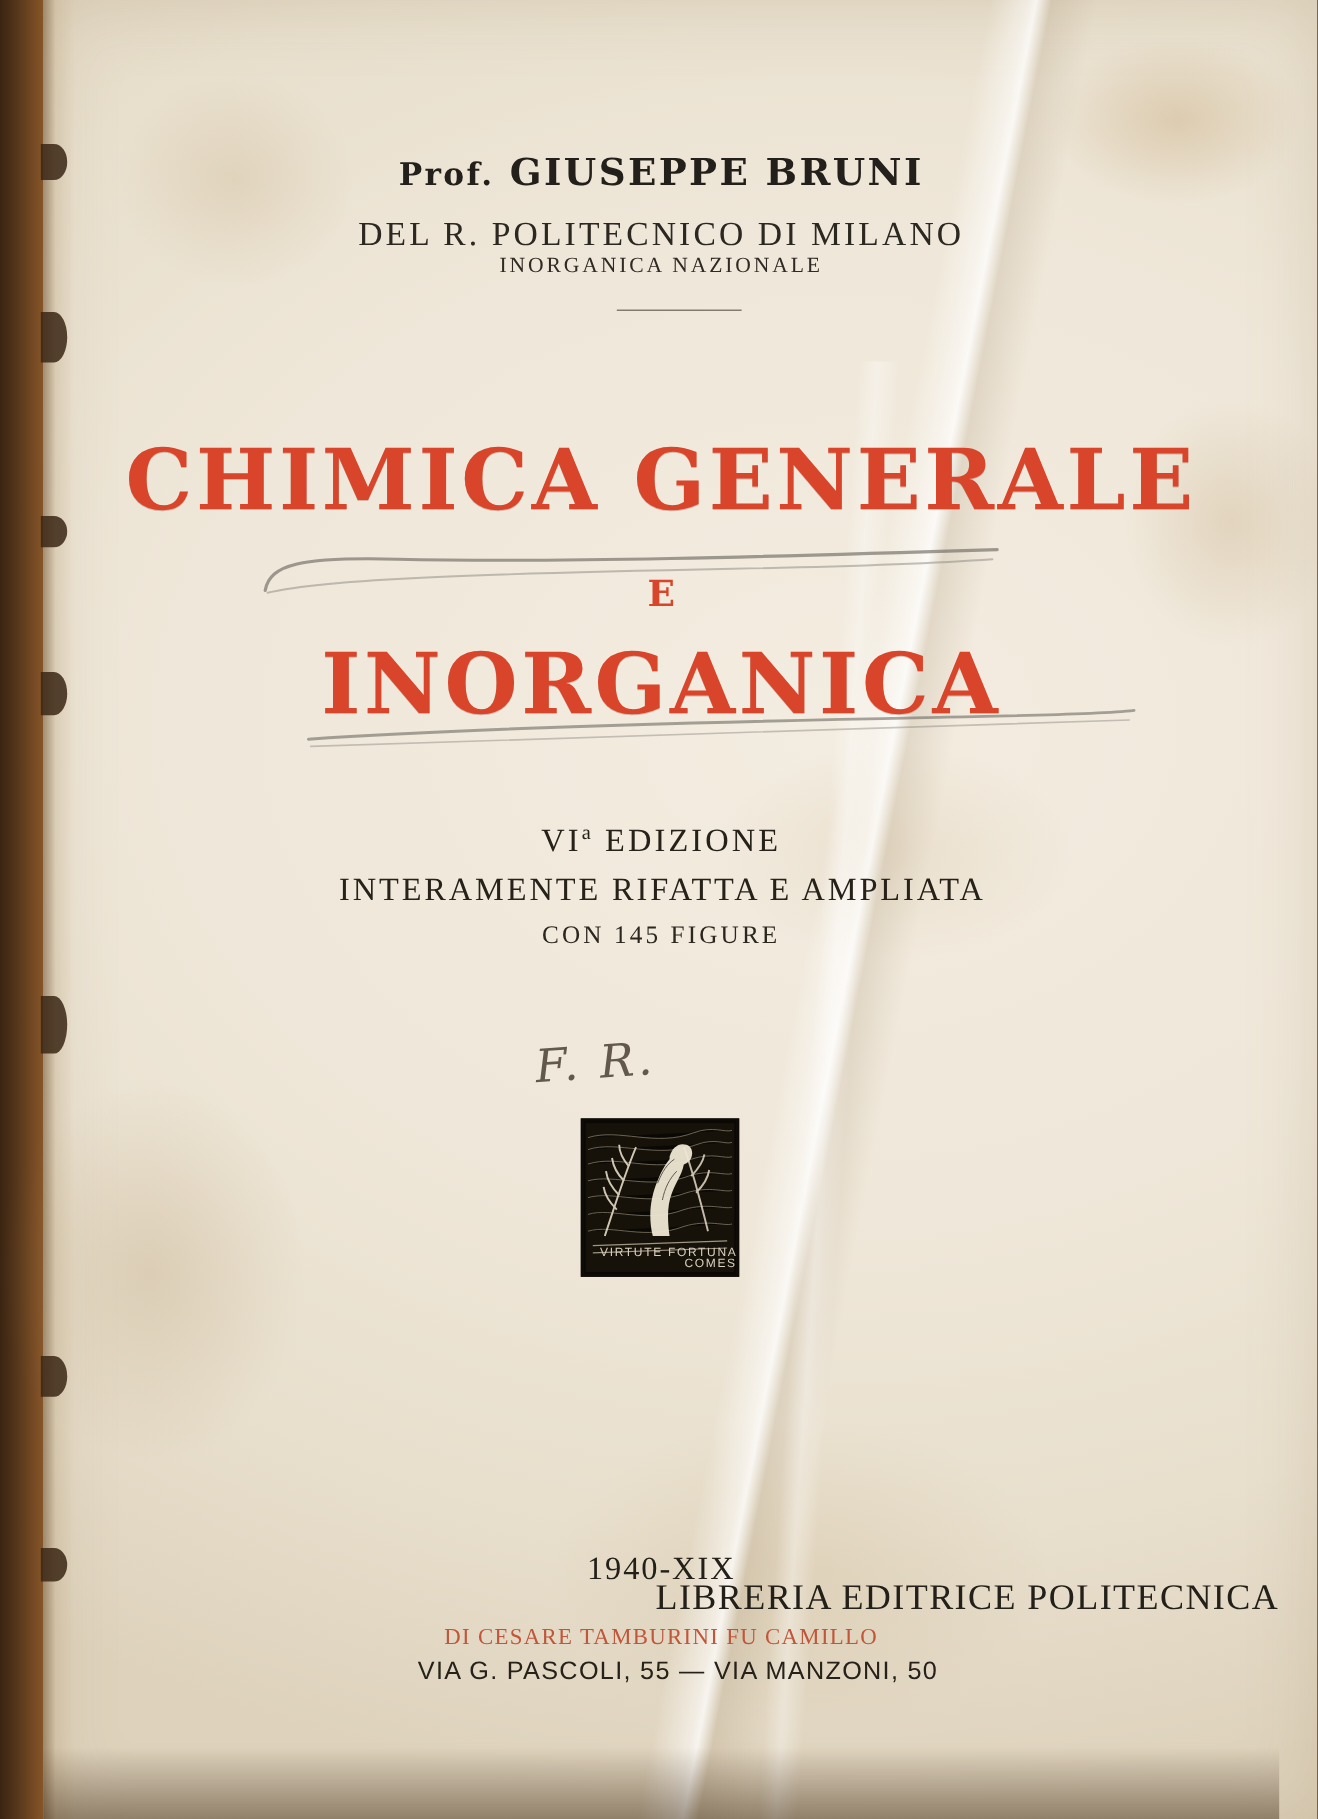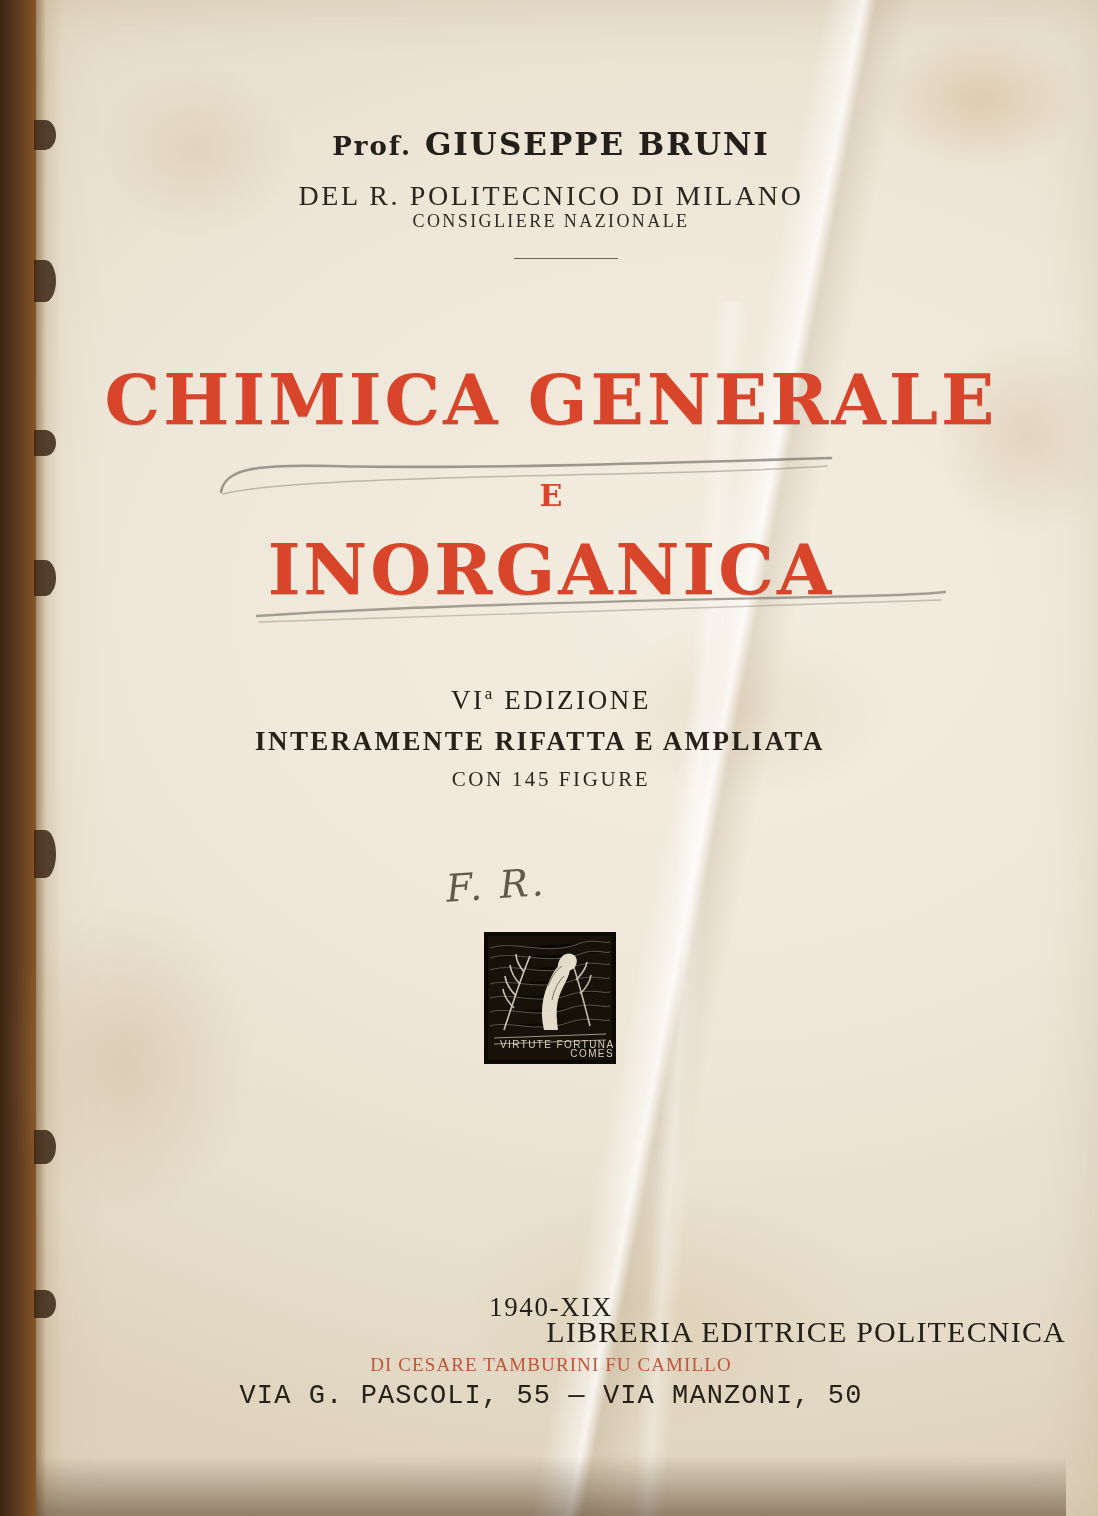--- a/index.html
+++ b/index.html
@@ -200,26 +200,25 @@
     position: absolute;
     top: 684px; left: 0; width: 1030px;
     font-family: "Liberation Serif", serif;
     font-size: 27px;
     letter-spacing: 2.6px;
     color: #262119;
   }
   .ed-line1 .sup { font-size: 17px; vertical-align: super; }
   .ed-line2 {
     position: absolute;
-    top: 726px; left: 4px; width: 1000px;
+    top: 726px; left: 16px; width: 1000px;
     font-family: "Liberation Serif", serif;
     font-size: 27px;
     letter-spacing: 2.4px;
     color: #262119;
-    font-weight: bold;
   }
   .ed-line3 {
     position: absolute;
     top: 767px; left: 0; width: 1030px;
     font-family: "Liberation Serif", serif;
     font-size: 21px;
     letter-spacing: 2.6px;
     color: #2b261e;
   }
 
@@ -280,23 +279,23 @@
   .imp-sub {
     position: absolute;
     top: 1354px; left: 0; width: 1030px;
     font-family: "Liberation Serif", serif;
     font-size: 19px;
     letter-spacing: 1.1px;
     color: #c0563a;
   }
   .imp-addr {
     position: absolute;
-    top: 1381px; left: 0; width: 1030px;
-    font-family: Liberation Mono, monospace;
-    font-size: 27px;
+    top: 1381px; left: 14px; width: 1030px;
+    font-family: Liberation Sans, sans-serif;
+    font-size: 21px;
     letter-spacing: 1.1px;
     color: #262119;
   }
 </style>
 </head>
 <body>
 
 <div id="scan">
 
   <div class="desk-right"></div>
@@ -323,21 +322,21 @@
     <div class="nick" style="top:1290px;height:28px;"></div>
 
     <div class="content">
 
       <div class="author">
         <span class="pref">Prof.</span>
         <span>GIUSEPPE BRUNI</span>
       </div>
 
       <div class="affil1">DEL R. POLITECNICO DI MILANO</div>
-      <div class="affil2">CONSIGLIERE NAZIONALE</div>
+      <div class="affil2">INORGANICA NAZIONALE</div>
 
       <div class="rule"></div>
 
       <div class="title-main">CHIMICA GENERALE</div>
       <div class="title-e">E</div>
       <div class="title-sub">INORGANICA</div>
 
       <svg class="pencil-line" width="640" height="60" style="top:452px; left:175px;" viewBox="0 0 640 60">
         <path d="M10,40 C14,18 40,12 120,14 C250,17 430,12 620,6" fill="none" stroke="#6e6a63" stroke-width="2.6" opacity="0.65" stroke-linecap="round"></path>
         <path d="M12,42 C60,30 200,26 400,22 C500,20 560,18 616,14" fill="none" stroke="#8a867e" stroke-width="1.6" opacity="0.5" stroke-linecap="round"></path>

